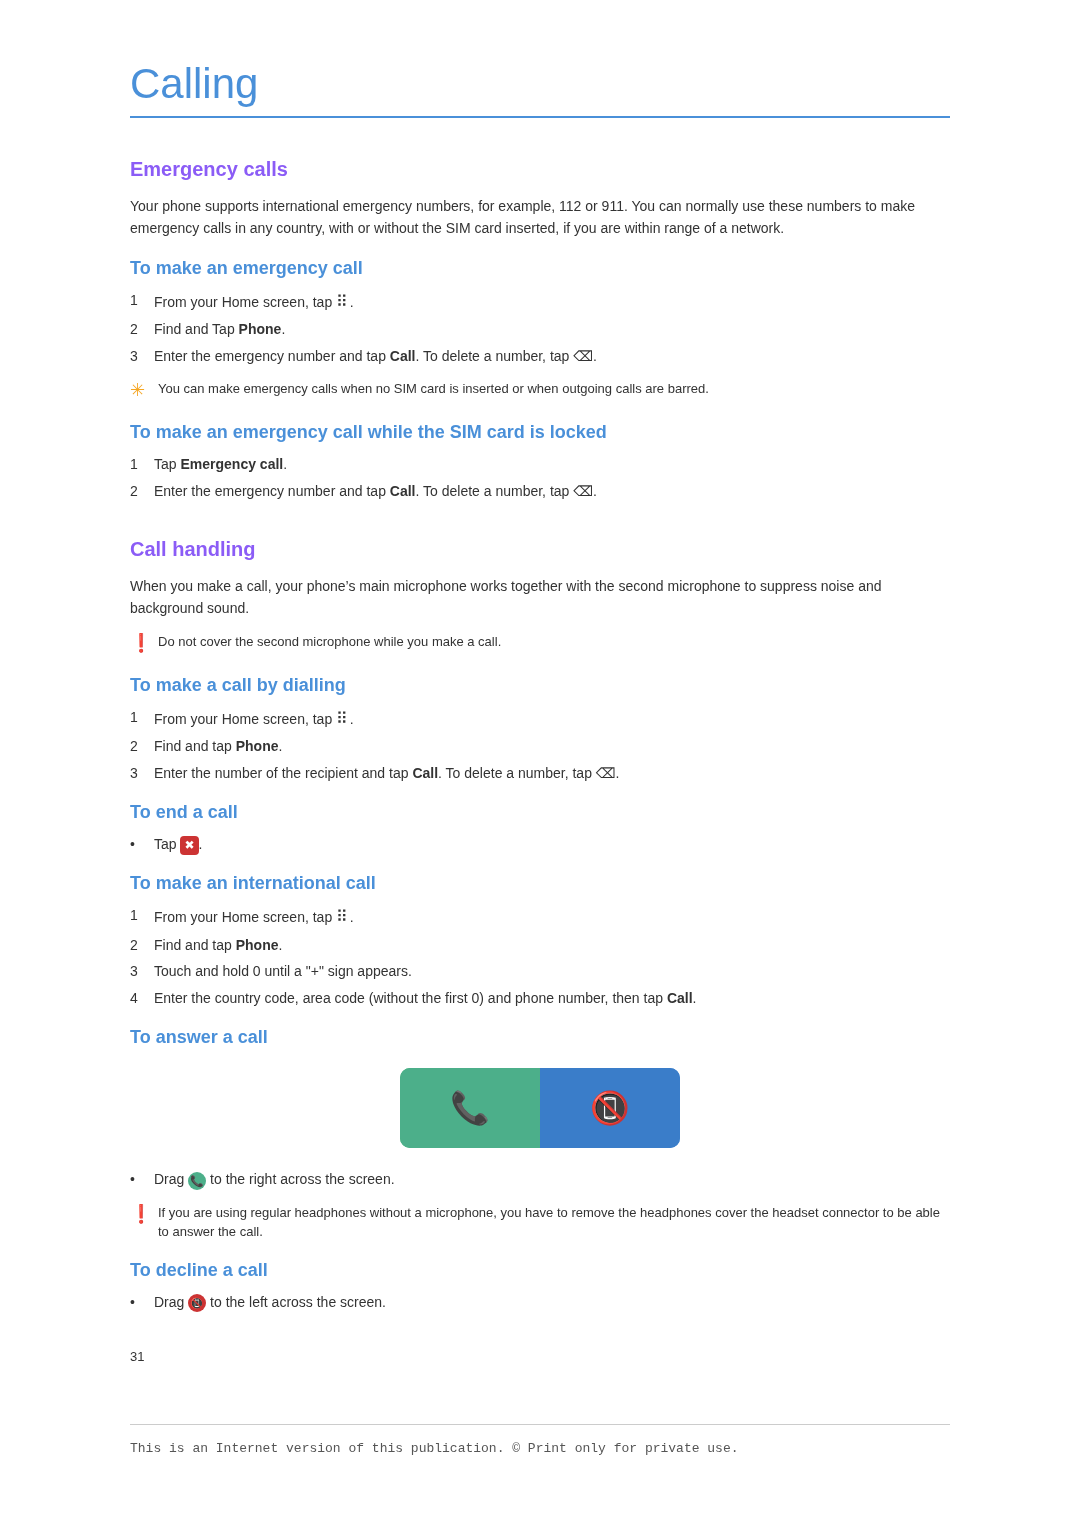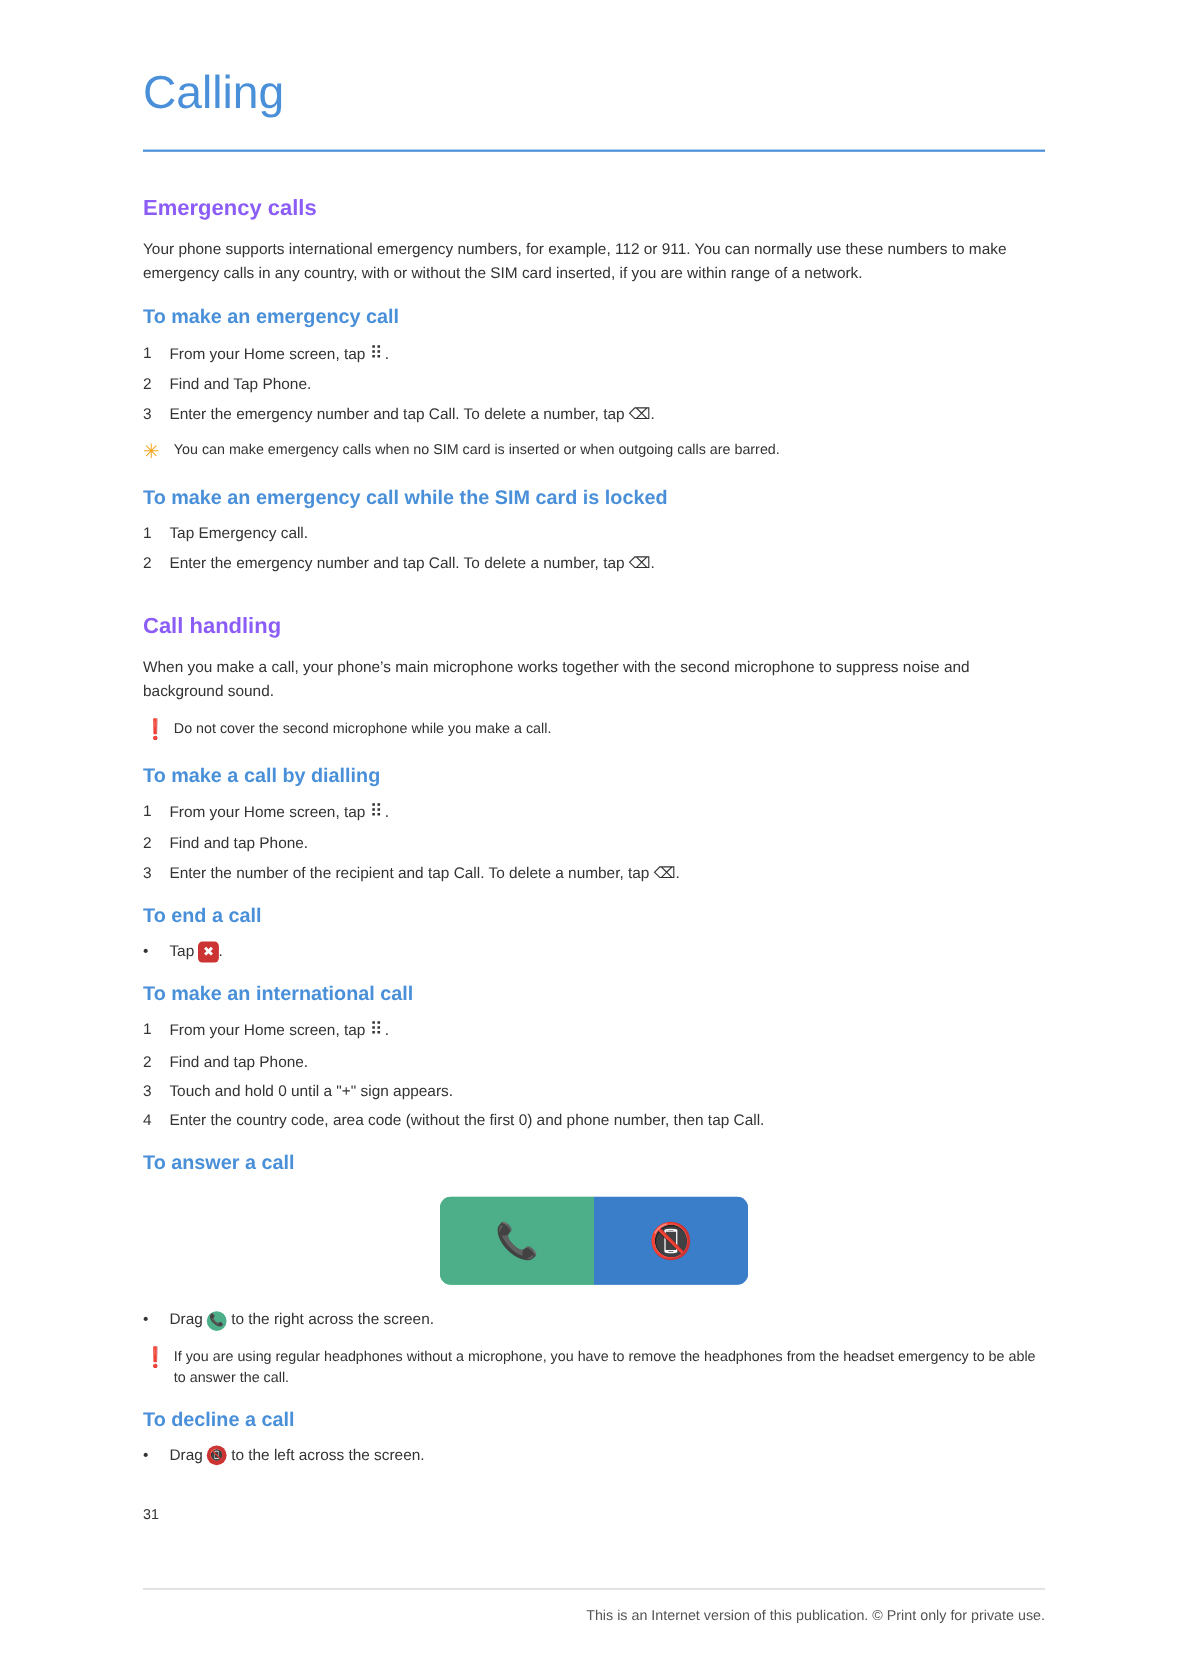--- a/index.html
+++ b/index.html
@@ -18,21 +18,21 @@
       width: 860px;
       margin: 0 auto;
       padding: 60px 20px 80px 20px;
     }
 
     .page-title {
       font-size: 42px;
       color: #4a90d9;
       font-weight: normal;
       border-bottom: 2px solid #4a90d9;
-      padding-bottom: 28px;
+      padding-bottom: 8px;
       margin-bottom: 40px;
     }
 
     .section-title {
       font-size: 20px;
       font-weight: bold;
       color: #8b5cf6;
       margin-bottom: 14px;
     }
 
@@ -121,21 +121,21 @@
 
     .note-warning .warn-icon {
       min-width: 28px;
       color: #c0392b;
       font-size: 18px;
       font-weight: bold;
       margin-top: -2px;
     }
 
     strong {
-      font-weight: normal;
+      font-weight: bold;
     }
 
     
     .answer-call-img {
       display: flex;
       align-items: center;
       justify-content: center;
       margin: 20px auto;
       width: 280px;
       height: 80px;
@@ -167,26 +167,27 @@
       font-size: 32px;
       color: white;
     }
 
     .call-icon-red {
       font-size: 32px;
       color: white;
     }
 
     .page-footer {
-      text-align: right;
+      text-align: left;
       margin-top: 60px;
       font-size: 13px;
       color: #555;
       border-top: 1px solid #ccc;
       padding-top: 16px;
+      font-family: Liberation Mono, monospace;
     }
 
     .page-number {
       font-size: 13px;
       color: #333;
       margin-bottom: 8px;
     }
   </style>
 </head>
 <body>
@@ -306,21 +307,21 @@
       <li>
         <span>Drag
           <span style="display:inline-block; background:#4caf8a; color:white; border-radius:50%; width:18px; height:18px; text-align:center; line-height:18px; font-size:11px; vertical-align:middle;">📞</span>
           to the right across the screen.
         </span>
       </li>
     </ul>
 
     <div class="note-warning">
       <span class="warn-icon">❗</span>
-      <span>If you are using regular headphones without a microphone, you have to remove the headphones from the headset emergency to be able to answer the call.</span>
+      <span>If you are using regular headphones without a microphone, you have to remove the headphones cover the headset connector to be able to answer the call.</span>
     </div>
 
     <div class="subsection-title">To decline a call</div>
 
     <ul class="bullet-list">
       <li>
         <span>Drag
           <span style="display:inline-block; background:#cc3333; color:white; border-radius:50%; width:18px; height:18px; text-align:center; line-height:18px; font-size:11px; vertical-align:middle;">📵</span>
           to the left across the screen.
         </span>

